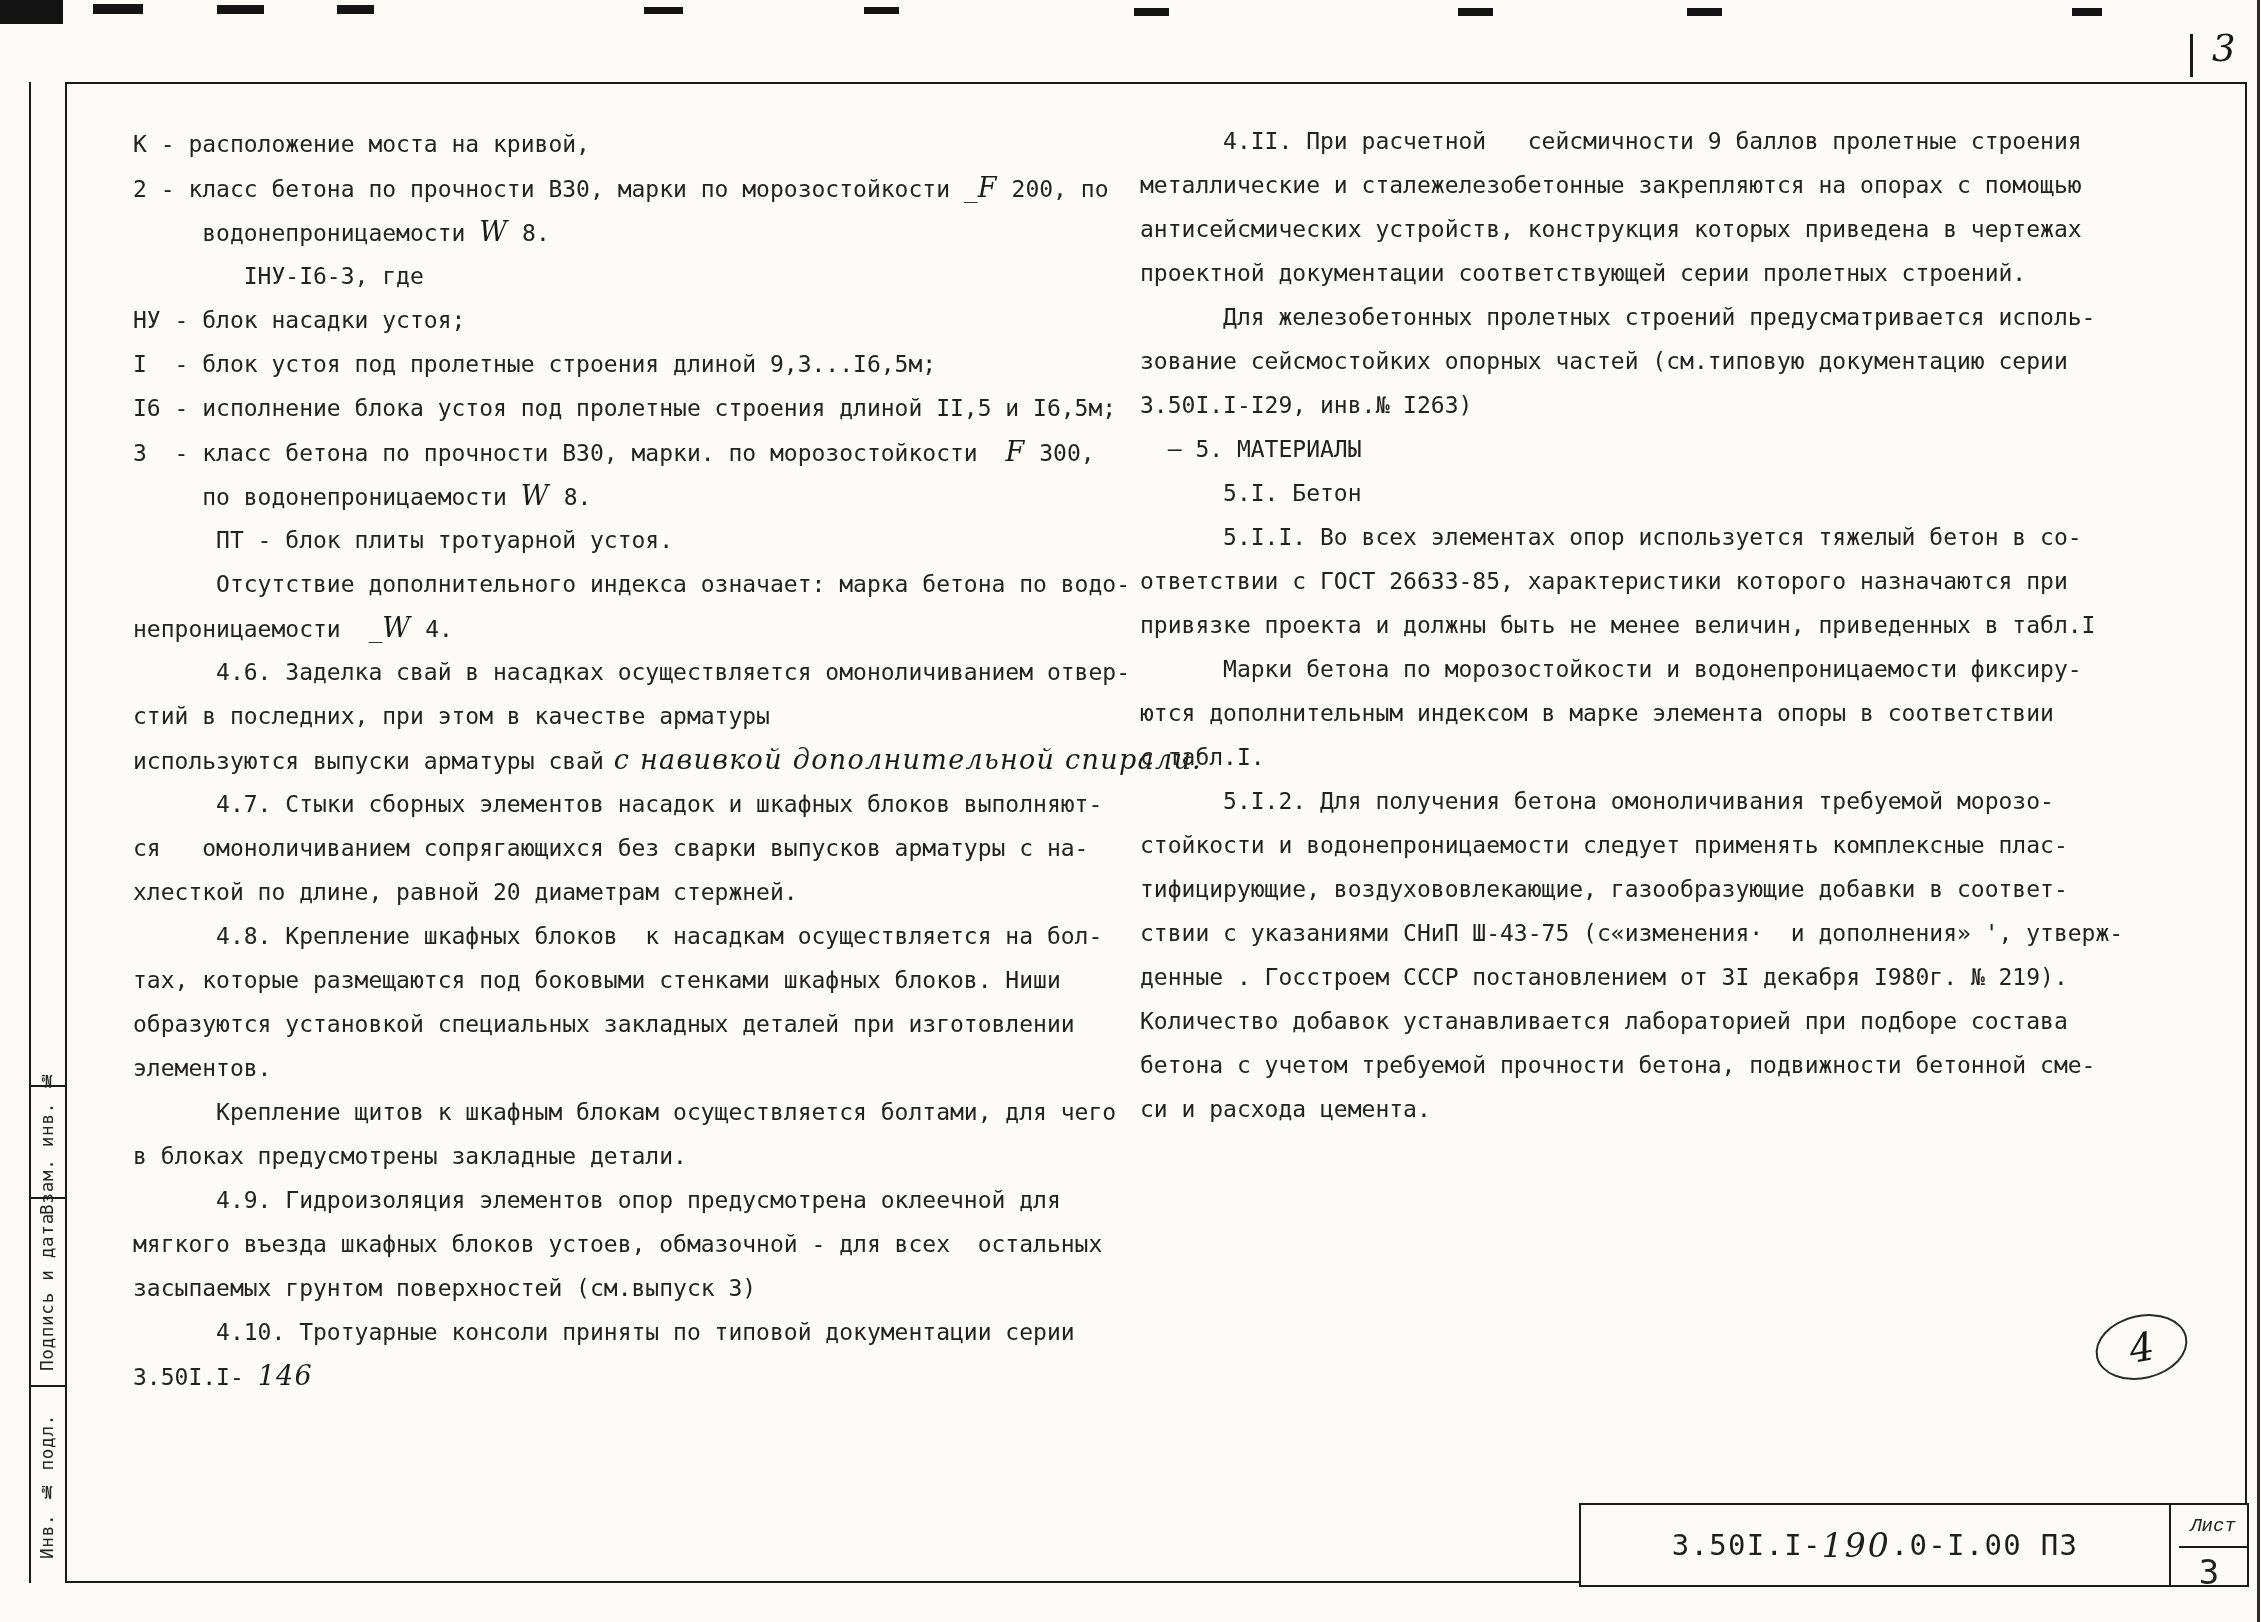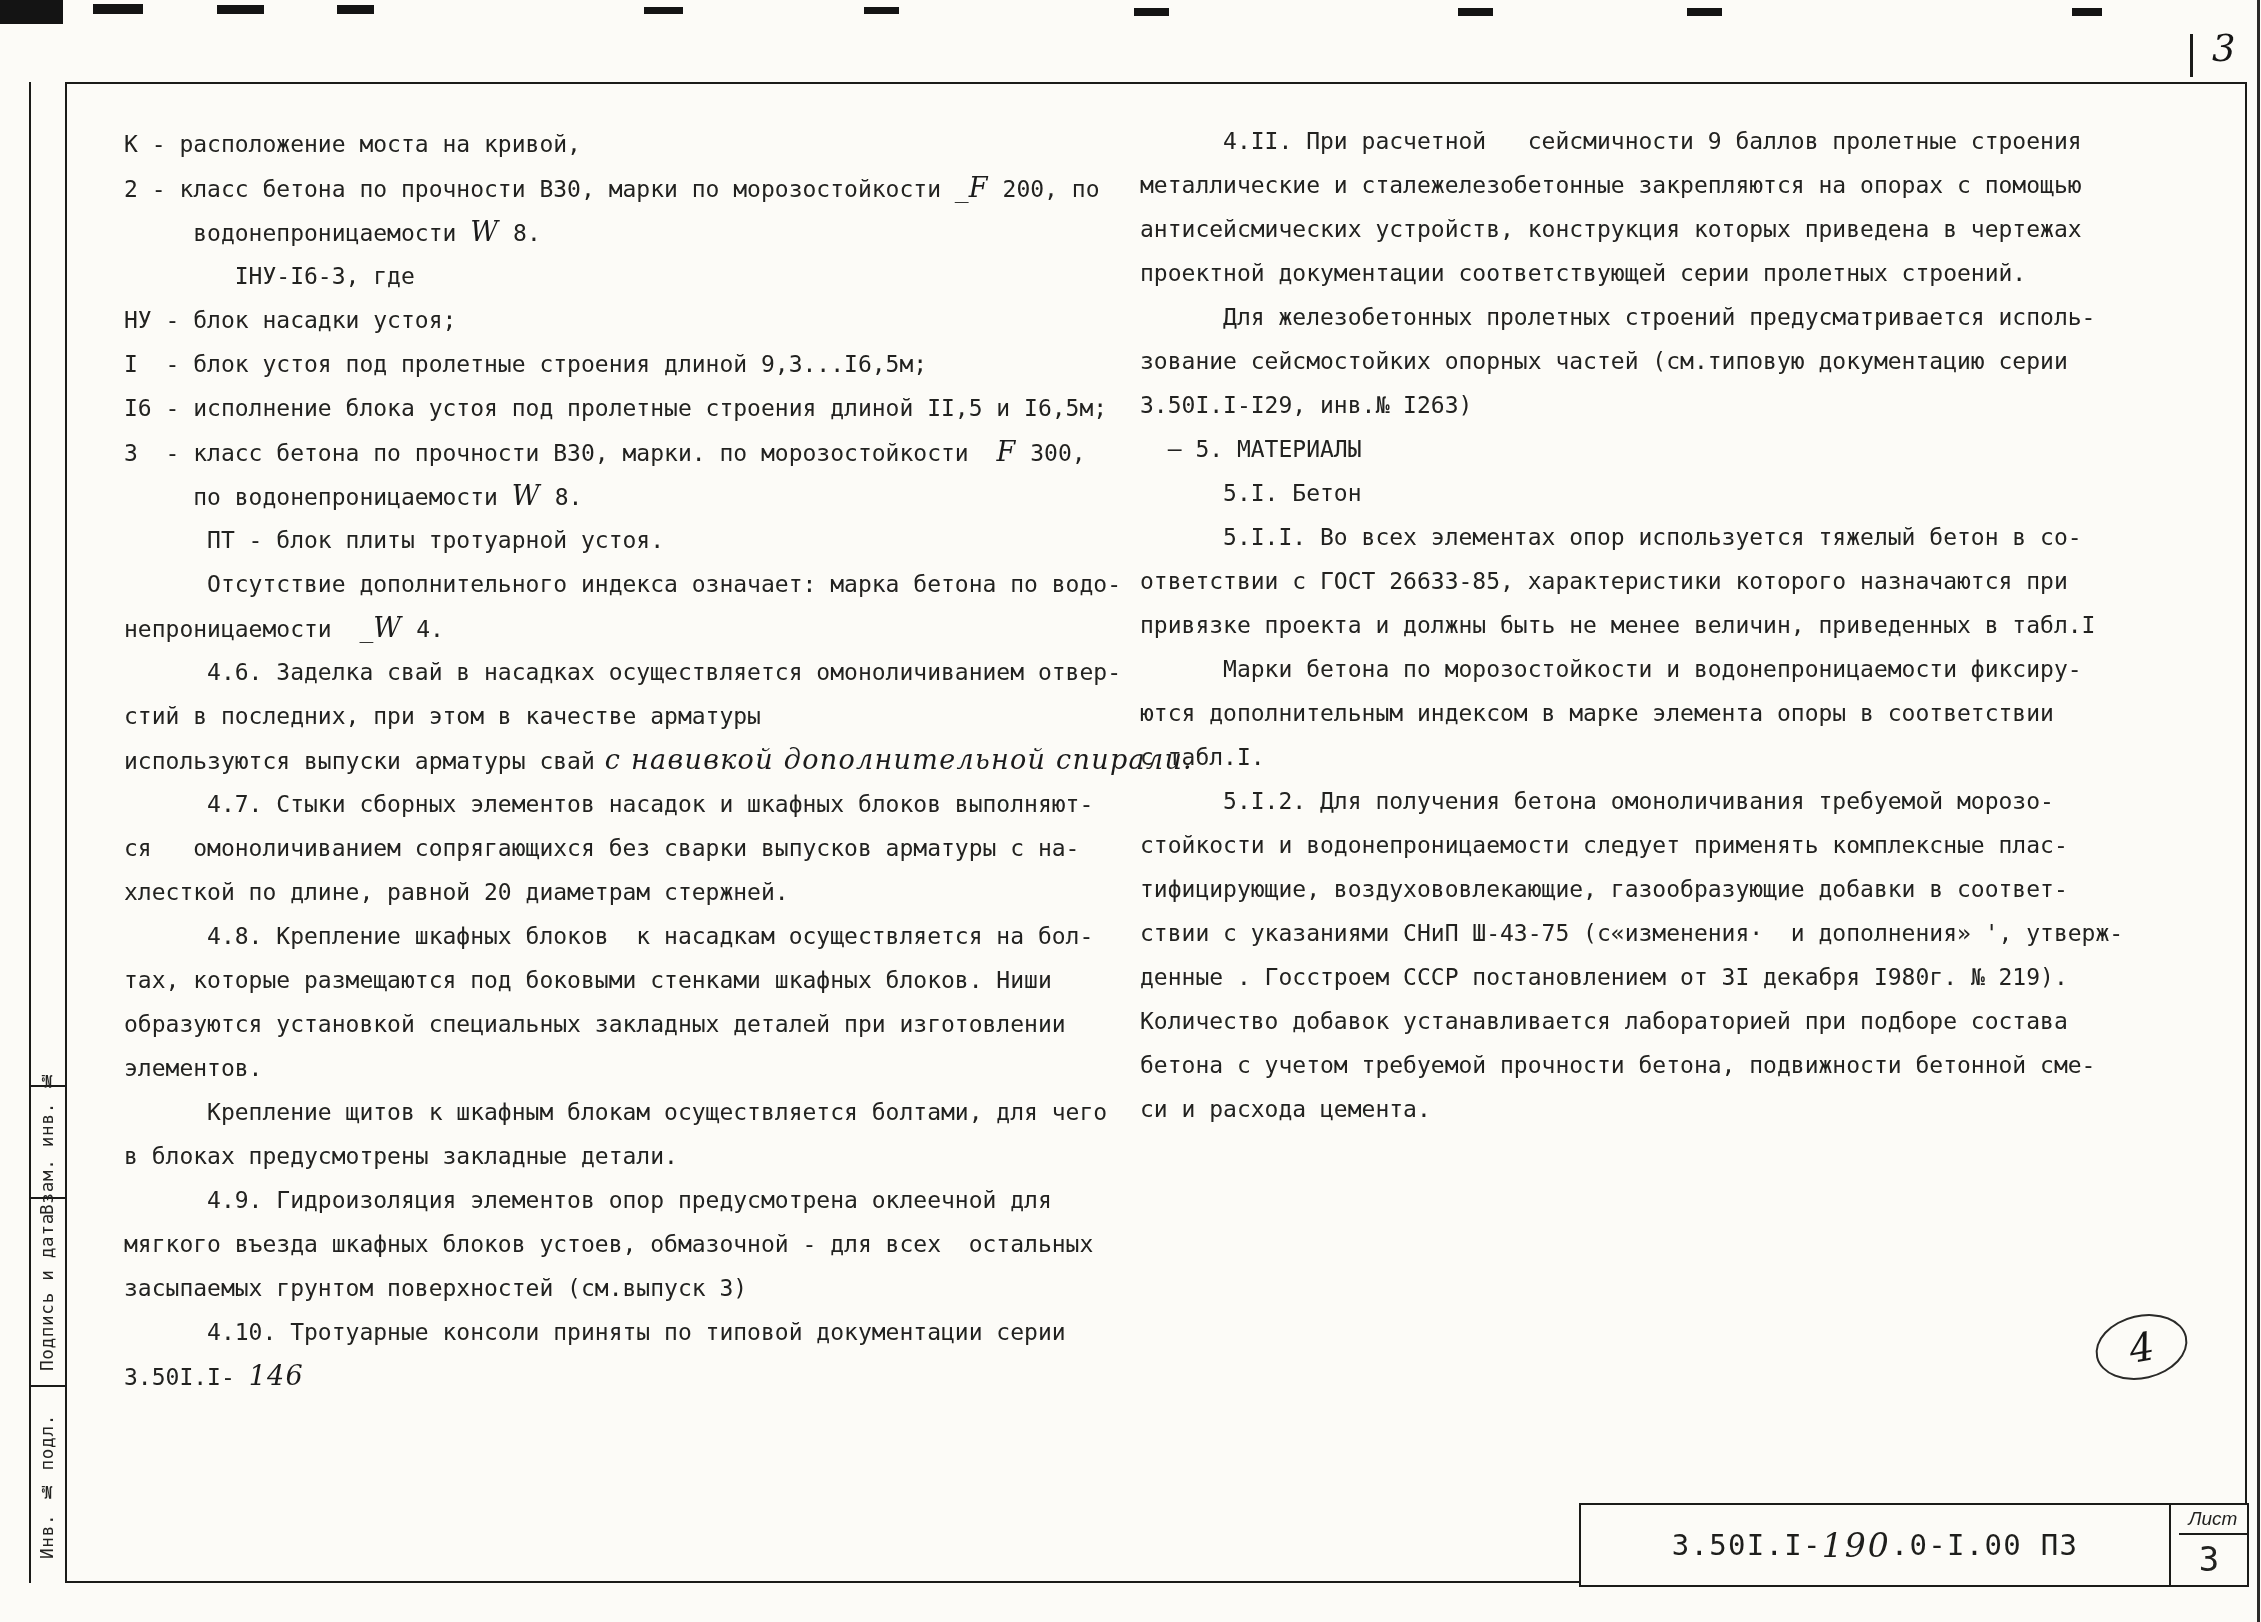--- a/index.html
+++ b/index.html
@@ -26,21 +26,21 @@
   .side-cell span {
     writing-mode:vertical-rl; transform:rotate(180deg);
     font-size:17.6px; letter-spacing:0.7px; white-space:nowrap; color:#242422;
   }
   .cell-vzam { top:1085px; height:112px; }
   .cell-podp { top:1197px; height:188px; }
   .cell-inv  { top:1385px; height:201px; }
 
   
   .col { position:absolute; white-space:pre; font-size:23px; line-height:44px; }
-  .col-left  { left:124px;  top:122px; width:1045px; }
+  .col-left  { left:133px;  top:122px; width:1045px; }
   .col-right { left:1140px; top:119px; width:1045px; }
   .tl { height:44px; }
 
   .hand {
     font-family:"DejaVu Serif", serif; font-style:italic;
     font-size:27px; letter-spacing:1.3px; color:#1b1b1b;
   }
 
   
   .stamp {
@@ -53,23 +53,23 @@
     font-size:29px; letter-spacing:1.3px; color:#1e1e1c;
   }
   .stamp-main .hand-stamp {
     font-family:"DejaVu Serif", serif; font-style:italic; font-size:33px; letter-spacing:2px;
   }
   .stamp-right {
     position:absolute; right:0; top:0; width:78px; height:100%;
     border-left:2.6px solid #1b1b19; box-sizing:border-box;
   }
   .stamp-right .sheet-lbl {
-    height:30px; border-bottom:2px solid #1b1b19; box-sizing:border-box;
+    height:43px; border-bottom:2px solid #1b1b19; box-sizing:border-box;
     display:flex; align-items:center; justify-content:center;
-    font-family:Liberation Sans, sans-serif; font-style:italic; font-size:19px;margin-left:8px;
+    font-family:Liberation Mono, monospace; font-style:italic; font-size:19px;margin-left:8px;
   }
   .stamp-right .sheet-val {
     height:48px; display:flex; align-items:center; justify-content:center;
     font-size:34px;
   }
 
   
   .corner-tick { position:absolute; left:2190px; top:34px; width:2.6px; height:43px; background:#1b1b19; }
   .corner-num  {
     position:absolute; left:2212px; top:27.4px;

